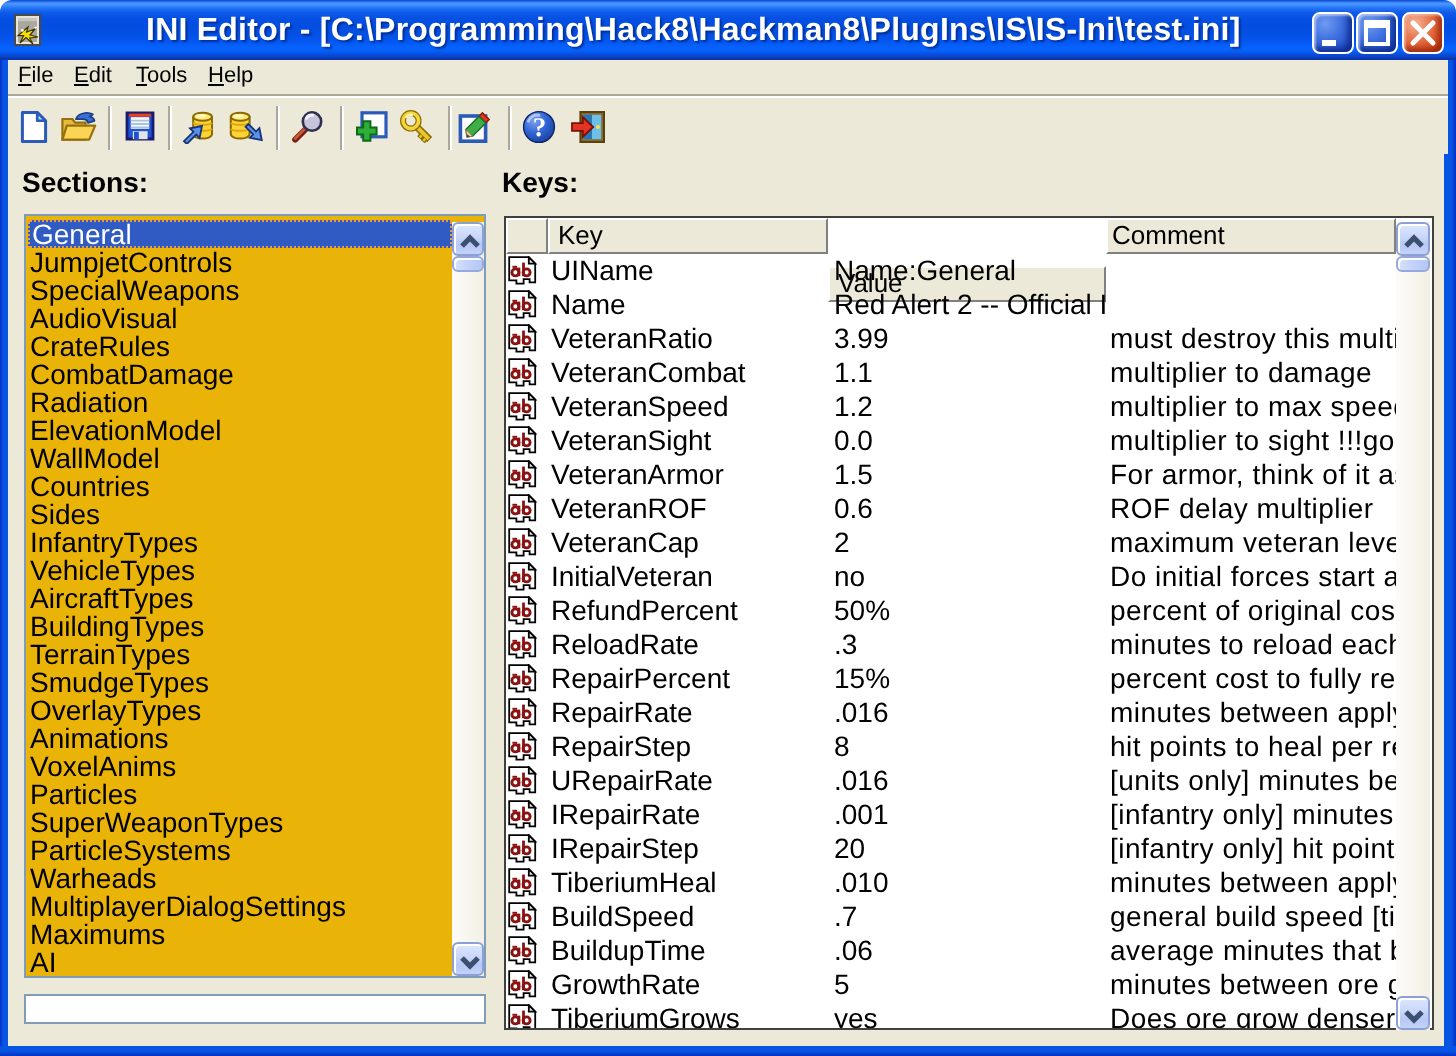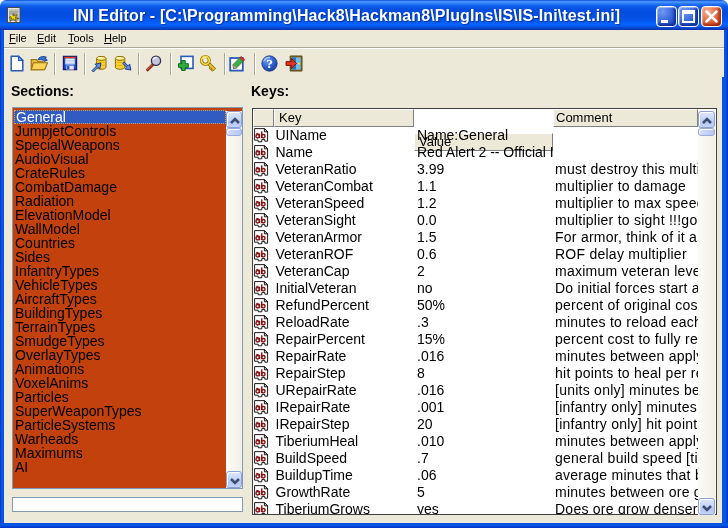--- a/index.html
+++ b/index.html
@@ -31,21 +31,21 @@
 
 
 #toolbar { left:4px; top:48px; width:720px; height:29px; background:#ECE9D8; border-top:1px solid #ffffff; box-shadow:0 -1px 0 #aca899; }
 .tsep { position:absolute; top:4px; width:1px; height:22px; background:#aca899; box-shadow:1px 0 0 #fff; }
 .ticon { position:absolute; top:5.5px; }
 
 
 .plabel { font-size:14px; font-weight:bold; color:#000; }
 
 
-#lbox { left:12px; top:107px; width:231px; height:382px; background:#c2410c; border:1px solid #7F9DB9; }
+#lbox { left:12px; top:107px; width:231px; height:382px; background:#eab308; border:1px solid #7F9DB9; }
 #litems { position:absolute; left:1px; top:2px; width:212px; height:379px; overflow:hidden; }
 .li { height:14px; line-height:14px; font-size:14px; color:#000; padding-left:1px; white-space:nowrap; }
 .li.sel { background:#2F5BC3; color:#fff; border:1px dotted #E99D3A; line-height:12px; padding-left:1px; }
 
 
 .sbv { position:absolute; background:linear-gradient(90deg,#FCFBF8,#F2F0E4); }
 .sbtn { position:absolute; left:0; width:16px; height:17px; border:1px solid #8CA0D8; border-radius:3px;
   background:linear-gradient(180deg,#DCE7FD 0%,#C8D6FA 45%,#B7C8F6 70%,#C3D2F8 100%); box-shadow:inset 1px 1px 0 #fff; }
 .sthumb { position:absolute; left:0; width:16px; border:1px solid #96A9DC; border-radius:3px;
   background:linear-gradient(90deg,#D7E1FC,#C3D2F9 50%,#B5C7F5); box-shadow:inset 1px 1px 0 #fff; }
@@ -217,20 +217,21 @@
       <div class="li">BuildingTypes</div>
       <div class="li">TerrainTypes</div>
       <div class="li">SmudgeTypes</div>
       <div class="li">OverlayTypes</div>
       <div class="li">Animations</div>
       <div class="li">VoxelAnims</div>
       <div class="li">Particles</div>
       <div class="li">SuperWeaponTypes</div>
       <div class="li">ParticleSystems</div>
       <div class="li">Warheads</div>
+      <div class="li">MultiplayerDialogSettings</div>
       <div class="li">Maximums</div>
       <div class="li">AI</div>
     </div>
   <div class="sbv" id="lbox-sb" style="left:213px; top:3px; width:16px; height:377px;">
   <div class="sbtn" style="top:0">
         <svg width="12" height="12" viewBox="0 0 12 12">
           <path d="M2 8 L6 4 L10 8" fill="none" stroke="#3C4F6E" stroke-width="2.6"></path>
         </svg>
       </div>
   <div class="sthumb" style="top:17px; height:8px;"></div>

